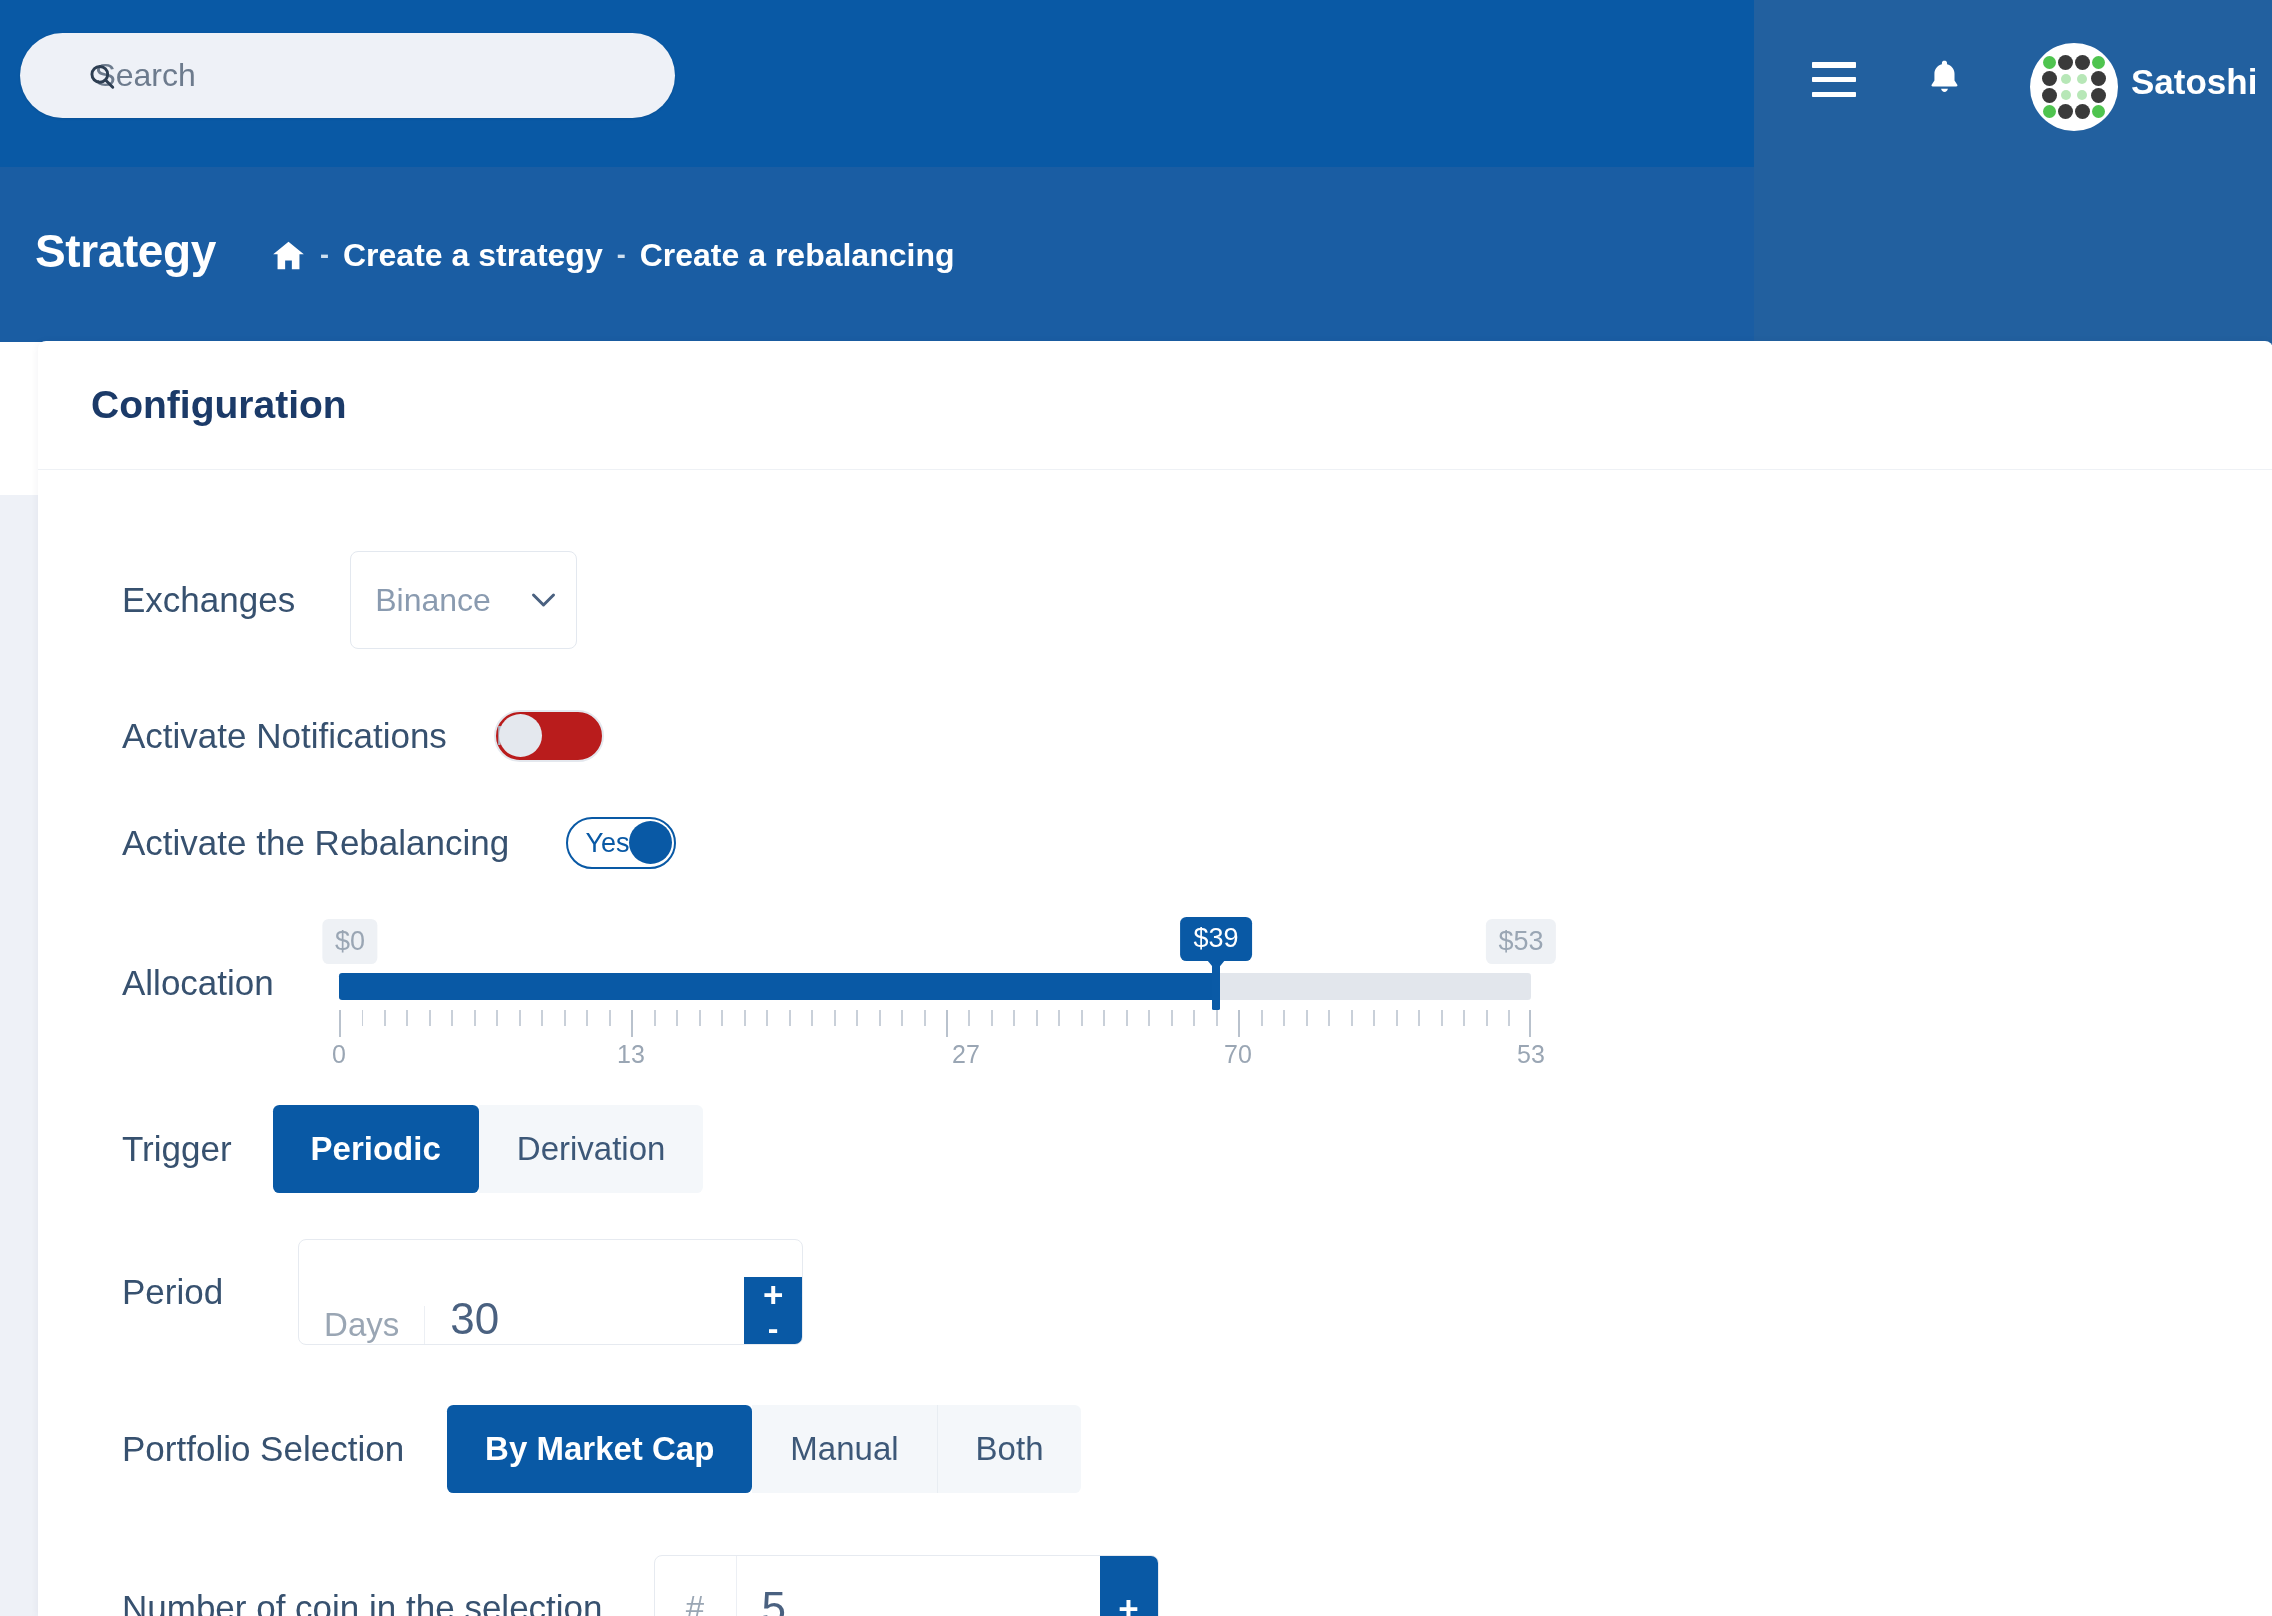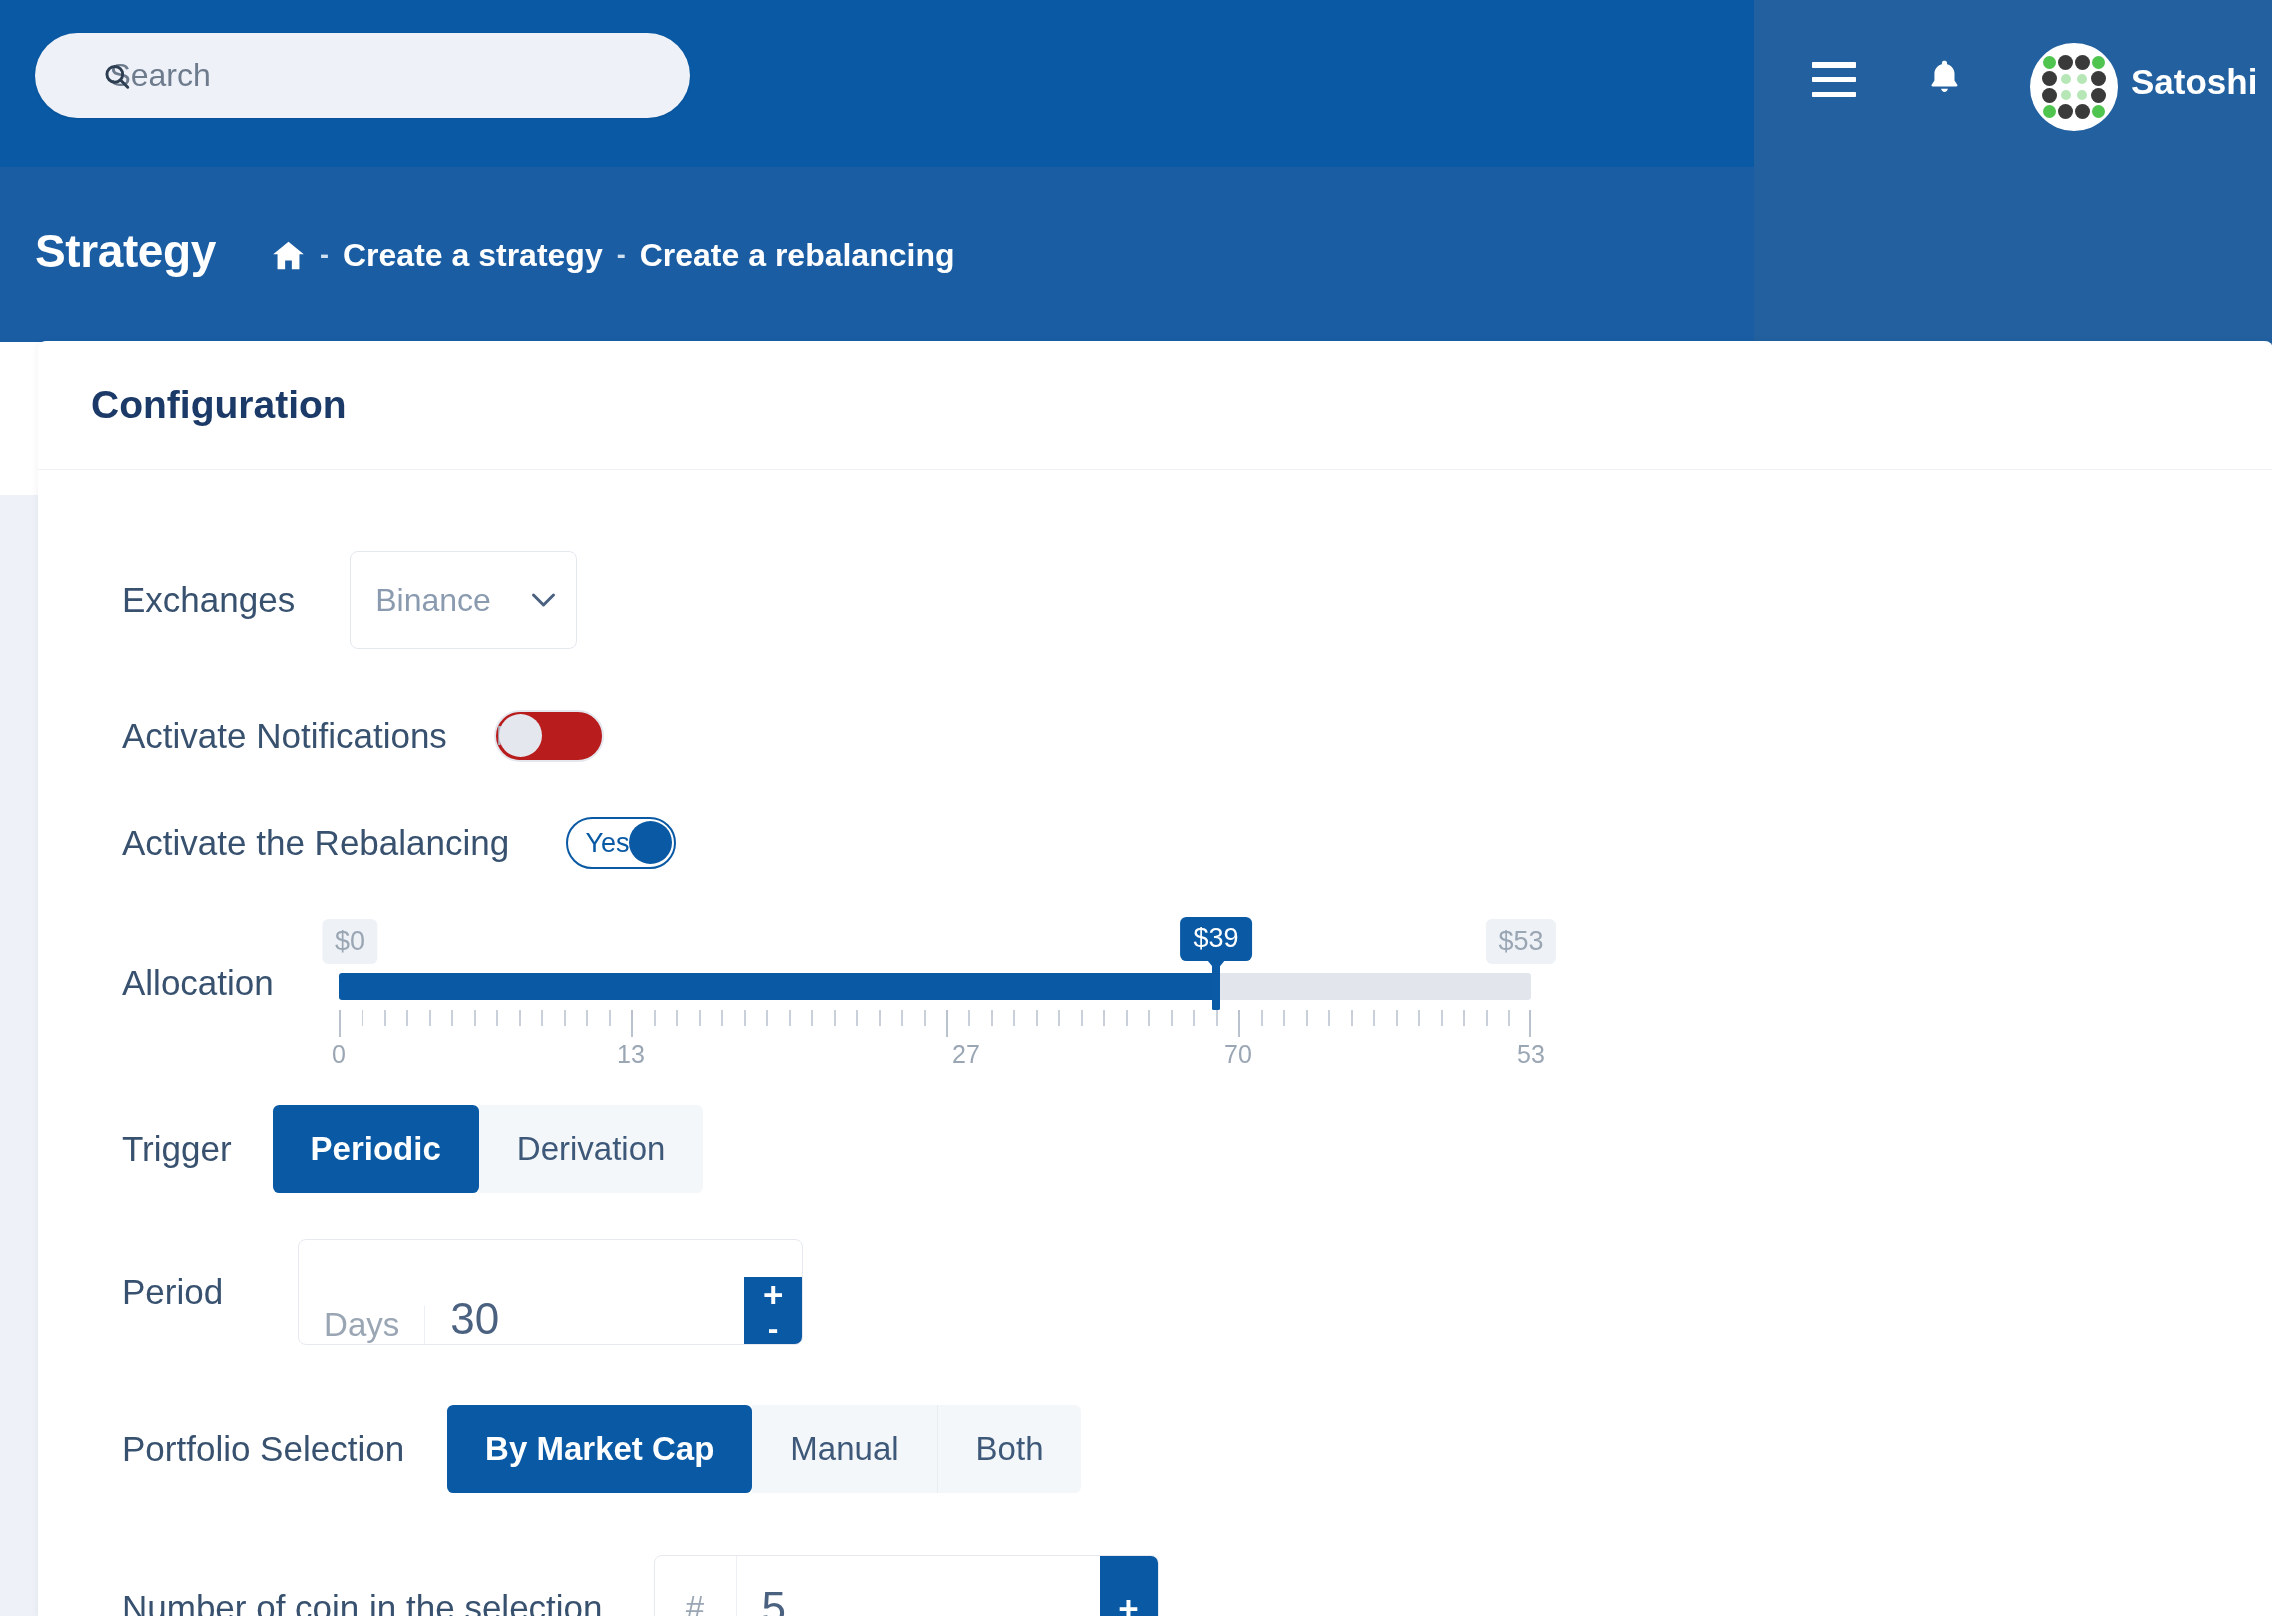--- a/index.html
+++ b/index.html
@@ -40,21 +40,21 @@
   .topbar {
     position: absolute;
     left: 0; top: 0;
     width: 1754px; height: 167px;
     background: #0959a5;
     display: flex;
     align-items: center;
   }
   .search-box {
     position: absolute;
-    left: 35px; top: 33px;
+    left: 20px; top: 33px;
     width: 655px; height: 85px;
     background: #eef1f7;
     border-radius: 43px;
     display: flex;
     align-items: center;
     padding-left: 57px;
     box-shadow: 0 0.8px 2.4px rgba(0,0,0,0.10);
   }
   .search-icon {
     position: absolute;

